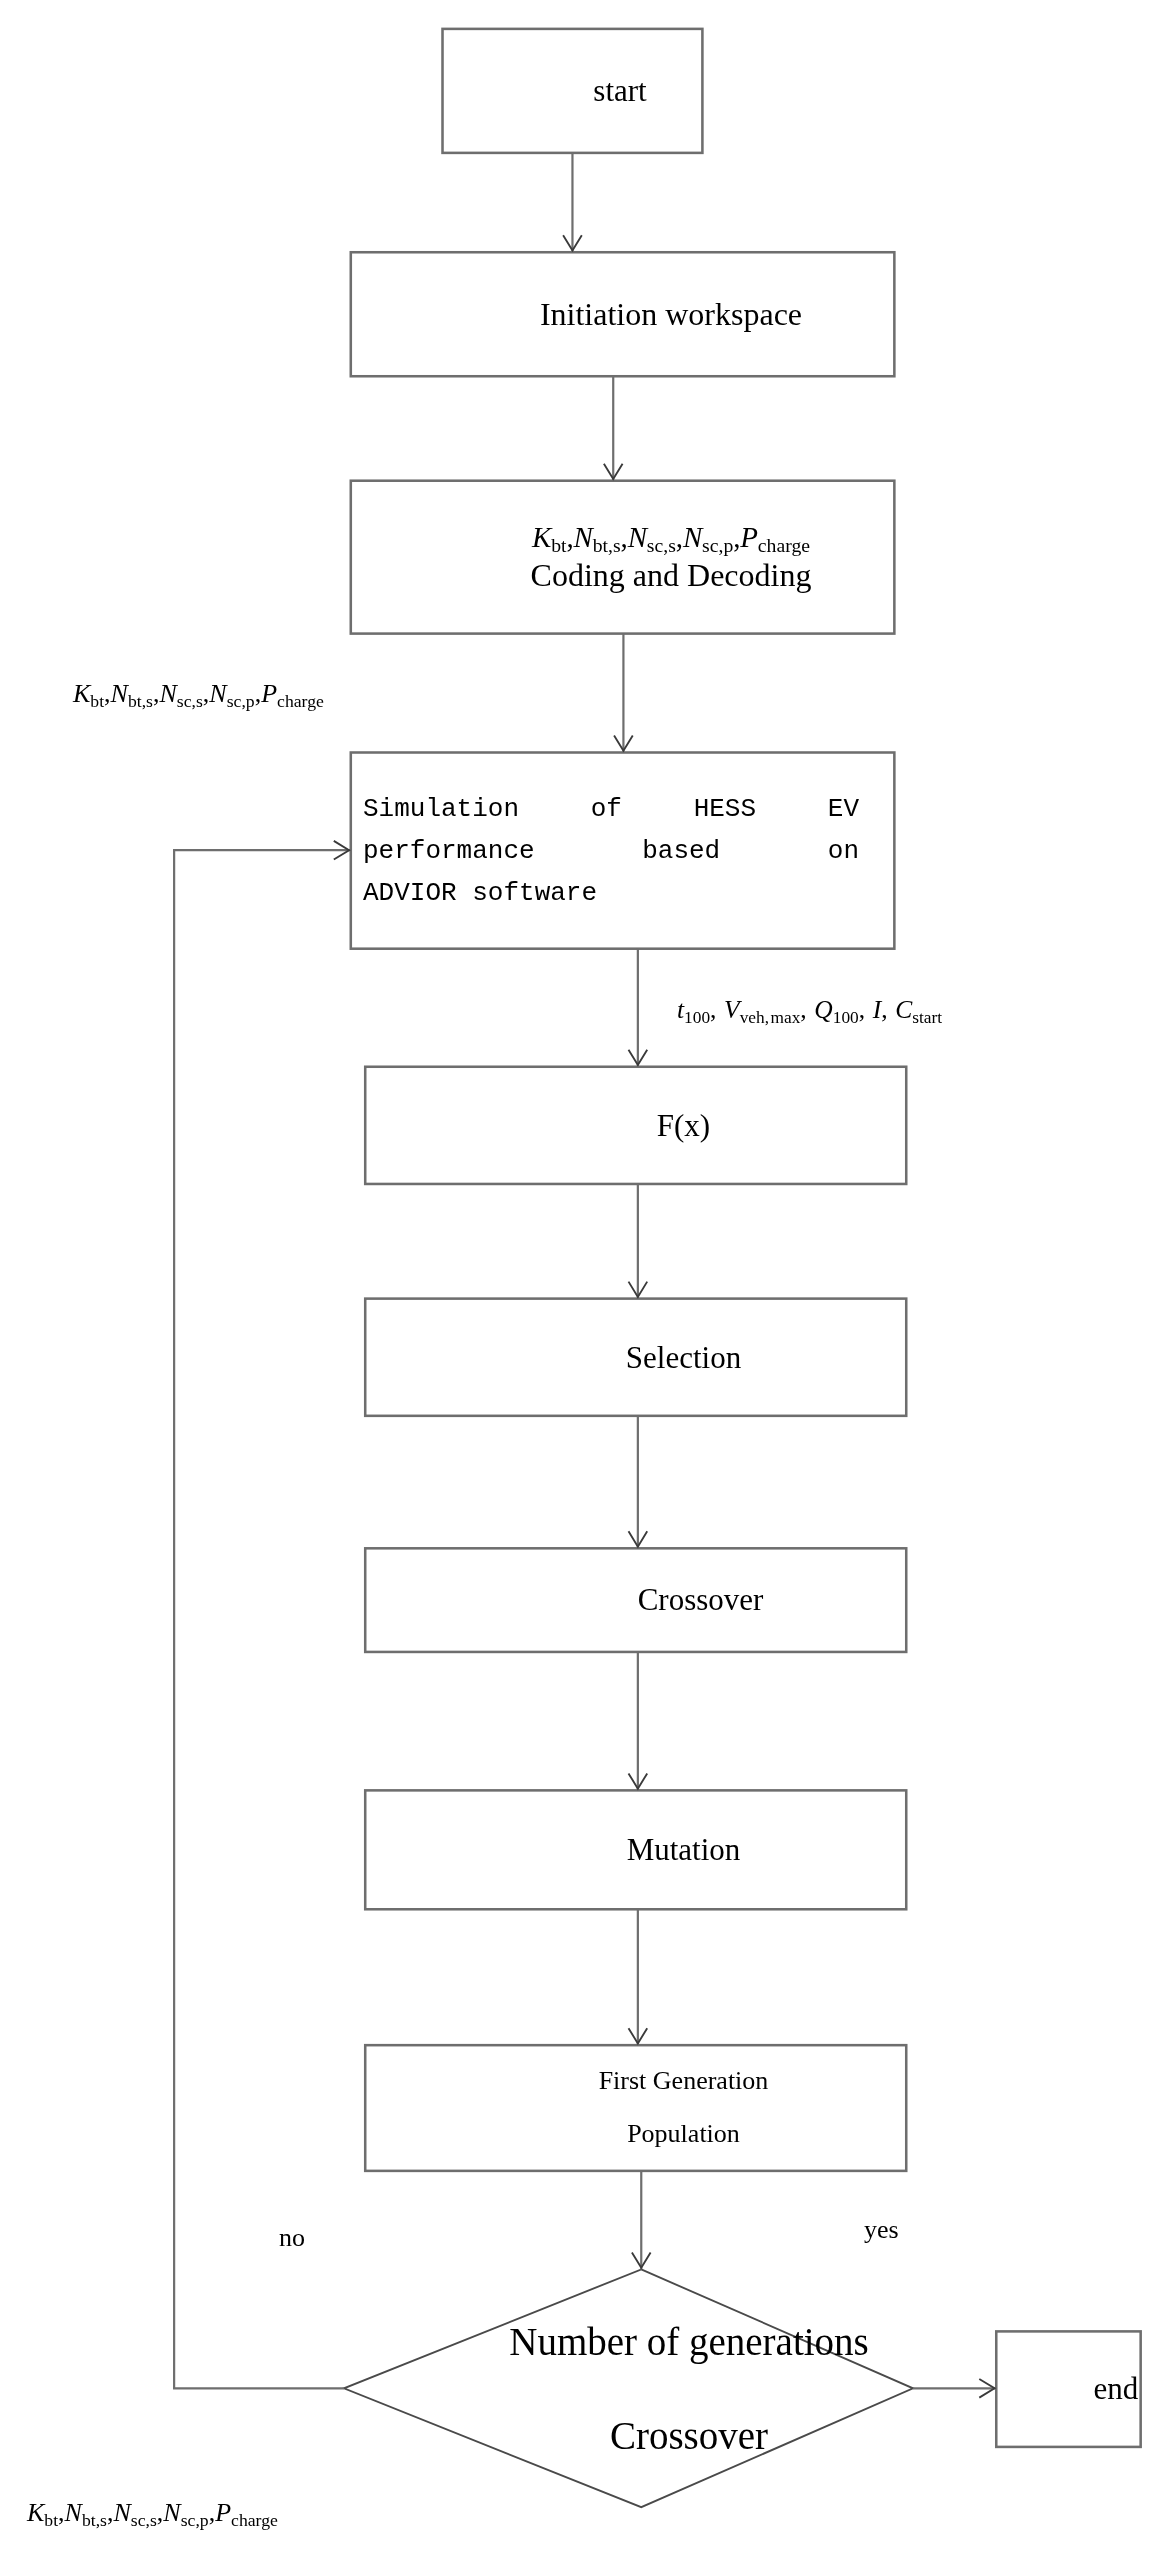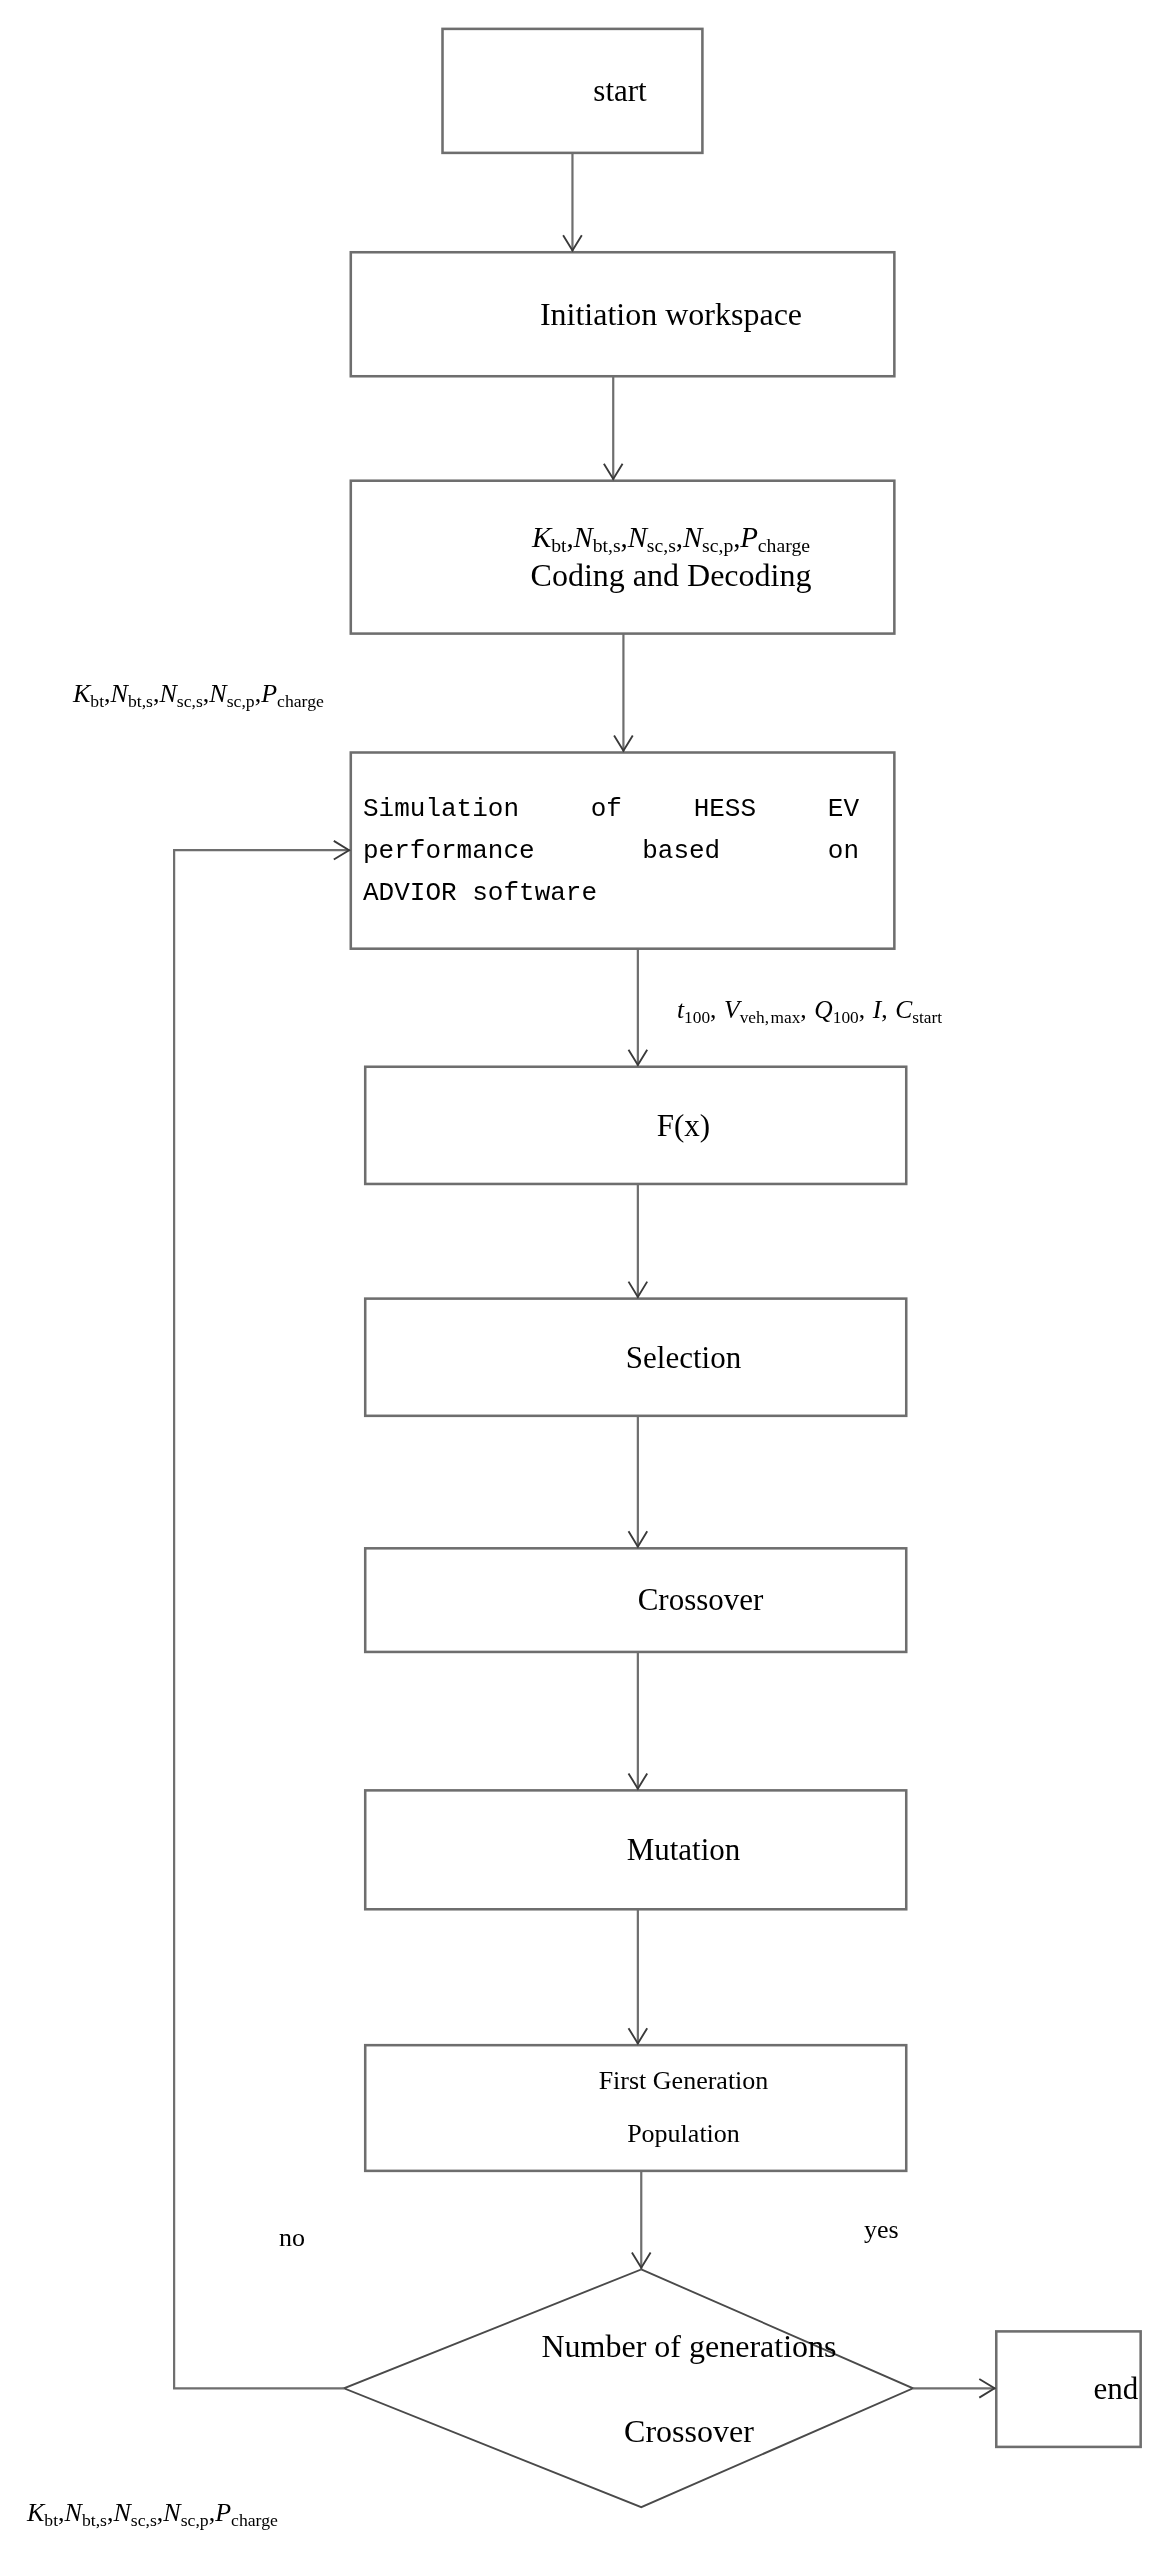--- a/index.html
+++ b/index.html
@@ -78,21 +78,21 @@
     box-sizing:border-box;
   }
   .t-sim .line{
     display:block;
     text-align:justify;
     text-align-last:justify;
   }
   .t-generic{font-size:31px;}
   .t-two{font-size:26px;line-height:1.26;gap:20px;}
   .t-end{font-size:31px;}
-  .t-diamond{font-size:32px;line-height:1.28;gap:44px;}
+  .t-diamond{font-size:39px;line-height:1.28;gap:44px;}
   .t-edge{font-size:26px;}
   .t-vars-side{font-size:26px;}
   .t-vars-out{font-size:25.5px;}
 
   
   .v{font-style:italic;font-family:"Liberation Serif", serif;}
   .sub{
     font-style:normal;
     font-size:0.68em;
     vertical-align:-0.26em;

